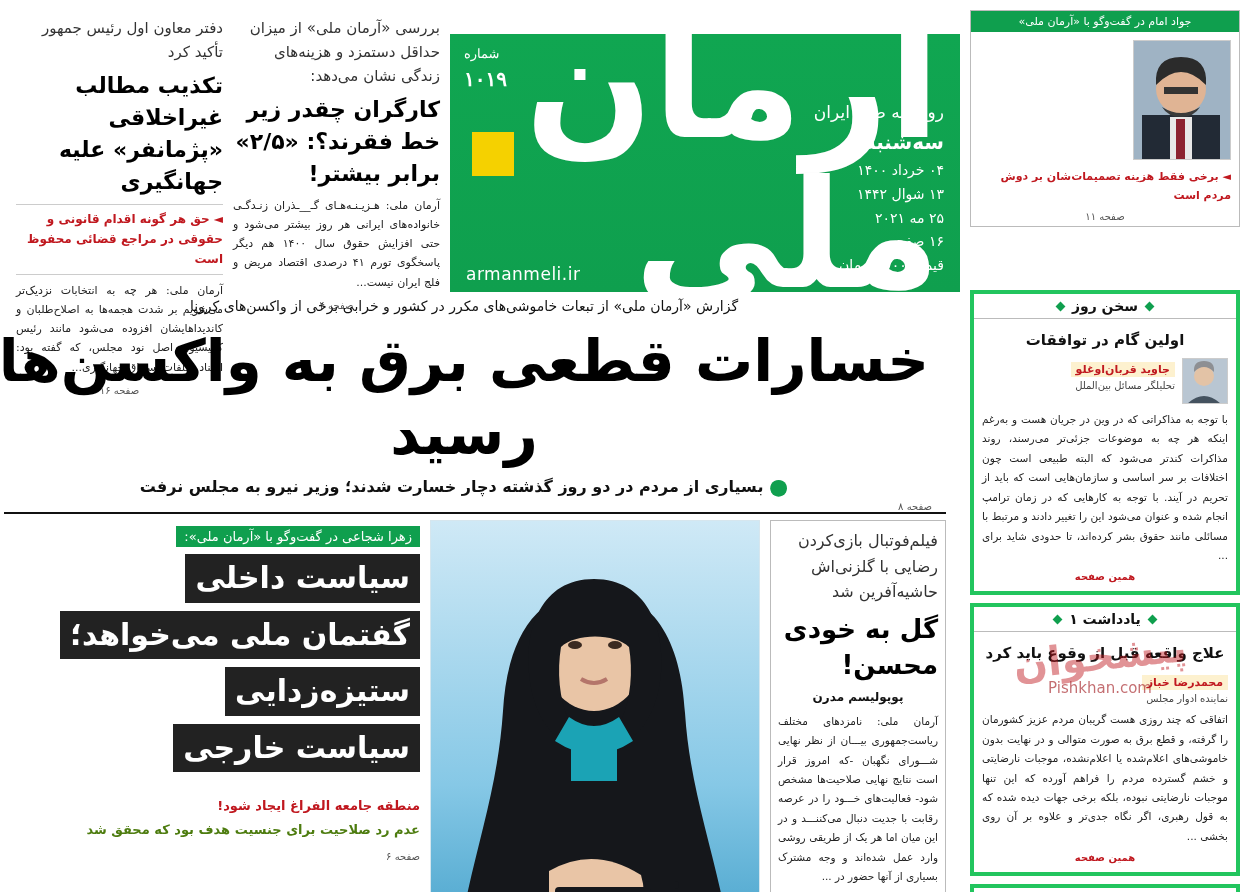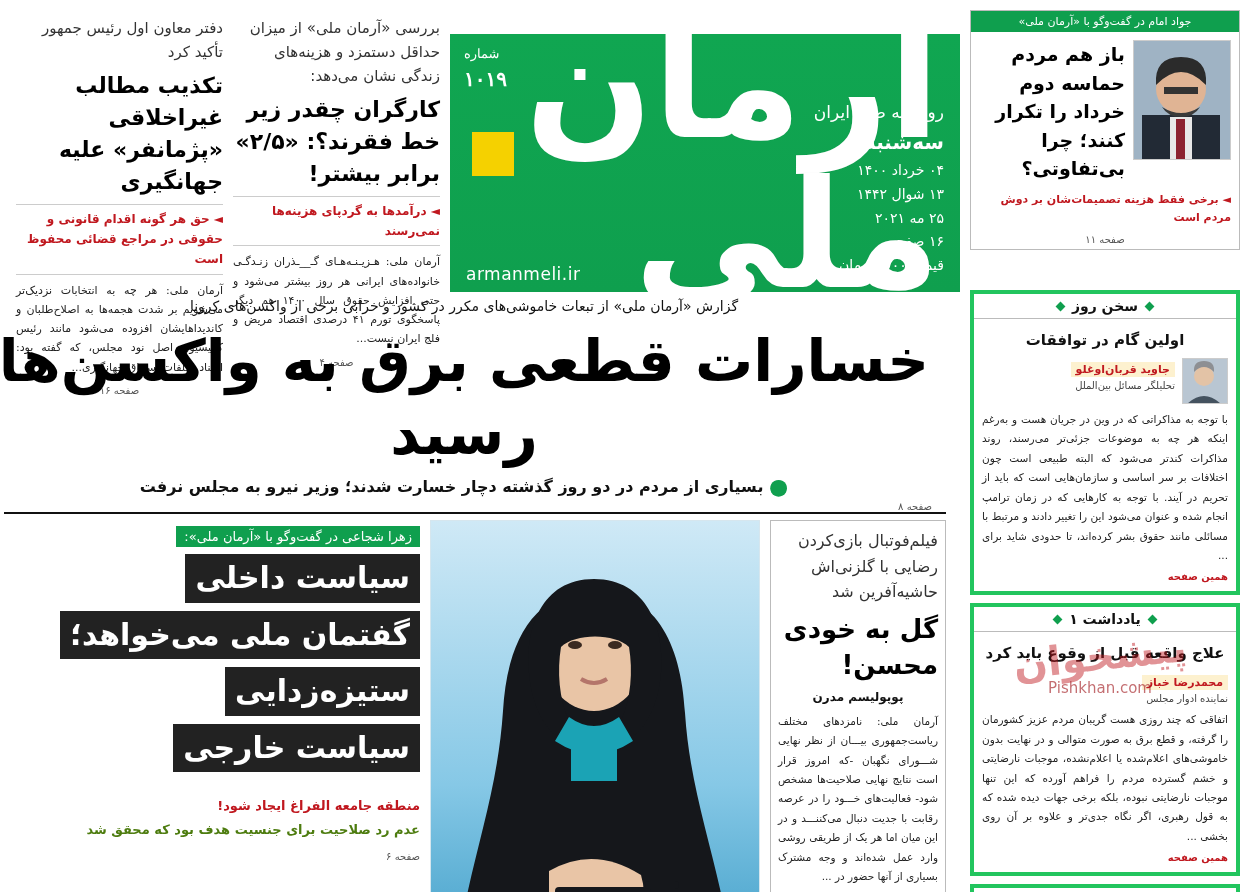--- a/index.html
+++ b/index.html
@@ -94,21 +94,21 @@
   }
   .card-title .diamond{ width:7px; height:7px; background:#0f9f4e; transform:rotate(45deg); }
   .card-inner{ padding:7px 8px 9px; }
   .card-h{ font-size:15px; font-weight:bold; text-align:center; line-height:1.6; margin:2px 0 6px;}
   .byline{ display:flex; align-items:flex-start; gap:7px; margin:4px 0 6px; }
   .byline .avatar{ width:46px; height:46px; background:#b8c4ce; border:1px solid #ccc; flex:none; overflow:hidden; position:relative;}
   .byline .bi{ text-align:right; flex:1; }
   .byline .nm{ font-size:11px; font-weight:bold; color:#c0181f; background:#fdf1cf; display:inline-block; padding:1px 5px;}
   .byline .rl{ font-size:10px; color:#444; margin-top:3px;}
   .card p{ font-size:10.5px; line-height:1.85; text-align:justify; margin:0; color:#222;}
-  .card .more{ font-size:10px; color:#c0181f; font-weight:bold; margin-top:6px;}
+  .card .more{ text-align:center; font-size:10px; color:#c0181f; font-weight:bold; margin-top:6px;}
 
   
   .promo{ border:1px solid #bbb; margin-bottom:8px; }
   .promo-head{ background:#0f9f4e; color:#fff; font-size:11px; text-align:center; padding:4px 2px;}
   .promo-body{ display:flex; gap:8px; padding:8px; }
   .promo-title{ flex:1; text-align:right; font-size:19px; font-weight:bold; line-height:1.5; color:#000;}
   .promo-photo{ width:98px; height:120px; background:#94a7b8; border:1px solid #ccc; flex:none; overflow:hidden; position:relative;}
   .promo-note{ font-size:11px; color:#c0181f; font-weight:bold; line-height:1.7; text-align:right; padding:0 8px 6px;}
   .promo-pg{ font-size:10px; color:#555; text-align:center; padding-bottom:4px;}
 
@@ -166,21 +166,20 @@
               <rect width="98" height="120" fill="#9fb3c4"></rect>
               <rect x="10" y="74" width="78" height="46" fill="#222a35"></rect>
               <rect x="38" y="76" width="22" height="44" fill="#e8e8e8"></rect>
               <rect x="44" y="78" width="9" height="42" fill="#8c2230"></rect>
               <circle cx="49" cy="48" r="25" fill="#e0b494"></circle>
               <path d="M24 44 q25 -26 50 0 q2 -28 -25 -28 q-27 0 -25 28z" fill="#2b2b2b"></path>
               <rect x="32" y="46" width="34" height="7" fill="#333"></rect>
               <path d="M30 66 q19 12 38 0 q-6 10 -19 10 q-13 0 -19 -10z" fill="#3a3a3a"></path>
             </svg>
           </div>
-          <div class="promo-title">باز هم مردم حماسه دوم خرداد را تکرار کنند؛ چرا بی‌تفاوتی؟</div>
         </div>
         <div class="promo-note">◄ برخی فقط هزینه تصمیمات‌شان بر دوش مردم است</div>
         <div class="promo-pg">صفحه ۱۱</div>
       </div>
     </div>
 
     <div class="masthead">
       <div class="logo-yellow"></div>
       <div class="logo-wrap">
         <div class="logo-text">آرمان ملی</div>
@@ -198,21 +197,20 @@
         <div>۱۶ صفحه</div>
         <div>قیمت ۳۰۰۰ تومان</div>
       </div>
       <div class="masthead-site">armanmeli.ir</div>
     </div>
 
     <div class="top-teasers">
       <div class="teaser">
         <div class="kicker">بررسی «آرمان ملی» از میزان حداقل دستمزد و هزینه‌های زندگی نشان می‌دهد:</div>
         <h2>کارگران چقدر زیر خط فقرند؟: «۲/۵» برابر بیشتر!</h2>
-        <div class="sub">◄ درآمدها به گردپای هزینه‌ها نمی‌رسند</div>
         <p>آرمان ملی: هـزیـنـه‌هـای گـ__ـذران زنـدگـی خانواده‌های ایرانی هر روز بیشتر می‌شود و حتی افزایش حقوق سال ۱۴۰۰ هم دیگر پاسخگوی تورم ۴۱ درصدی اقتصاد مریض و فلج ایران نیست...</p>
         <div class="pg">صفحه ۴</div>
       </div>
       <div class="teaser">
         <div class="kicker">دفتر معاون اول رئیس جمهور تأکید کرد</div>
         <h2>تکذیب مطالب غیراخلاقی «پژمانفر» علیه جهانگیری</h2>
         <div class="sub">◄ حق هر گونه اقدام قانونی و حقوقی در مراجع قضائی محفوظ است</div>
         <p>آرمان ملی: هر چه به انتخابات نزدیک‌تر می‌شویم بر شدت هجمه‌ها به اصلاح‌طلبان و کاندیداهایشان افزوده می‌شود مانند رئیس کمیسیون اصل نود مجلس، که گفته بود: اسناد تخلفات اسحاق جهانگیری...</p>
         <div class="pg">صفحه ۱۶</div>
       </div>

